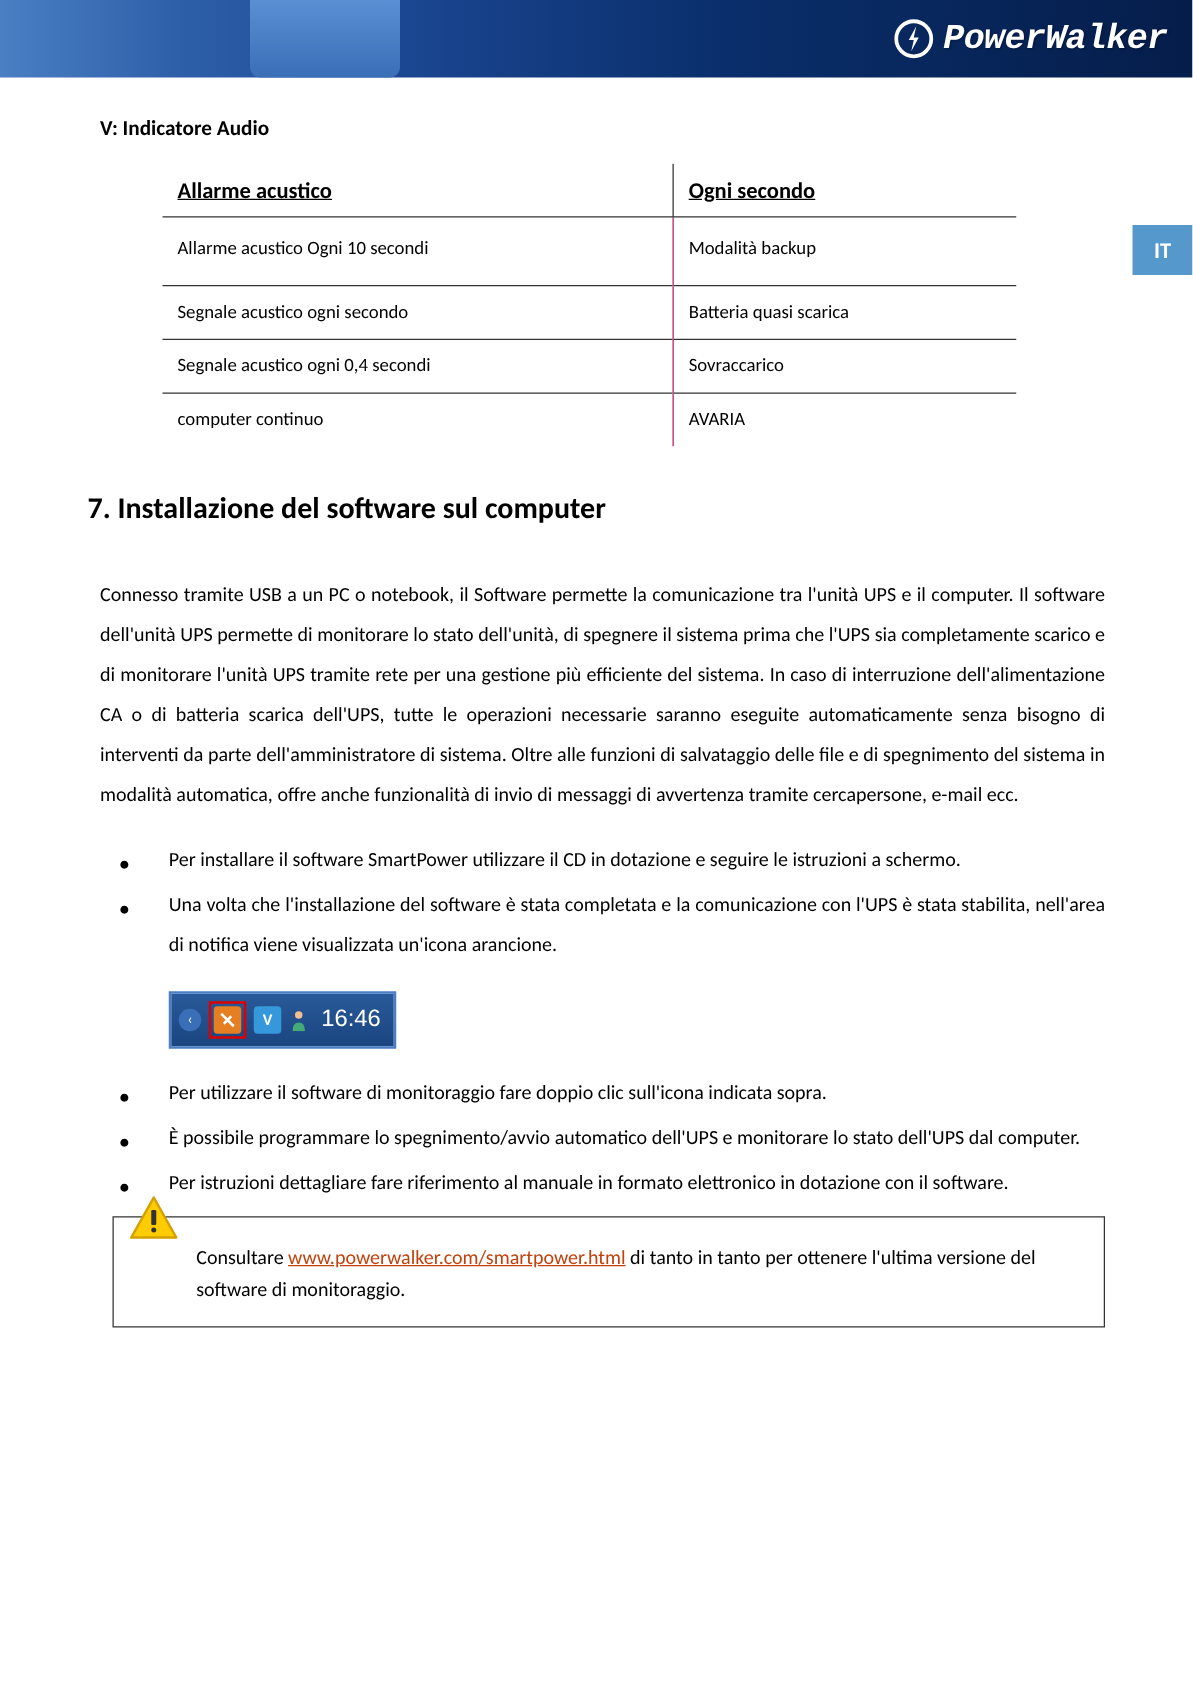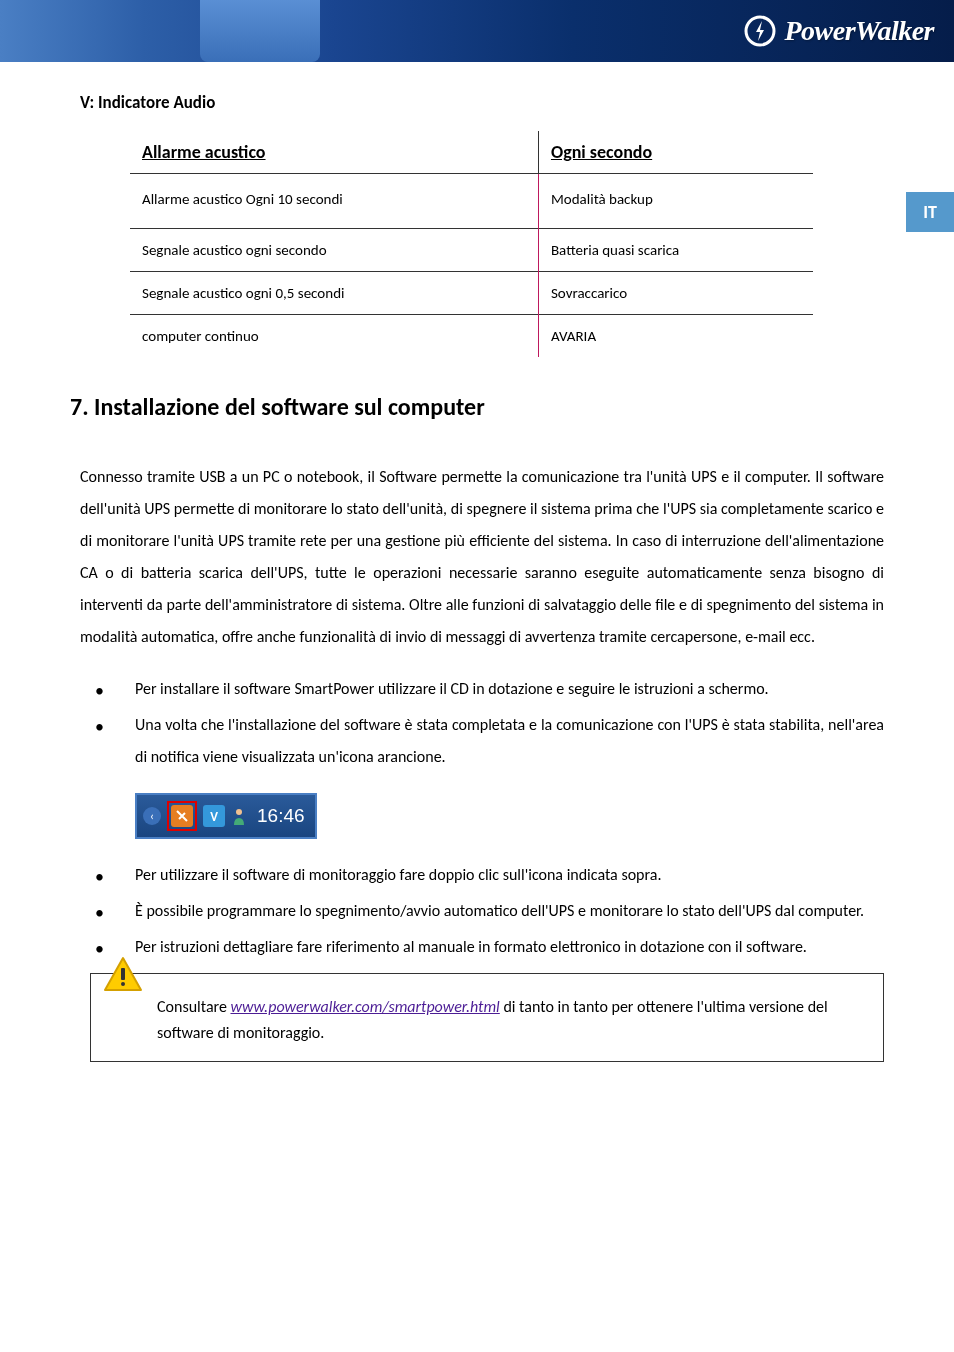--- a/index.html
+++ b/index.html
@@ -31,32 +31,32 @@
     .brand-logo {
       display: flex;
       align-items: center;
       gap: 8px;
     }
     .brand-icon {
       width: 32px;
       height: 32px;
     }
     .brand-text {
-      font-family: Liberation Serif, serif;
+      font-family: Liberation Mono, monospace;
       font-size: 28px;
       font-weight: 900;
       font-style: italic;
       color: #fff;
       letter-spacing: -0.5px;
       text-shadow: 1px 1px 2px rgba(0,0,0,0.3);
     }
     .lang-tab {
       position: absolute;
       right: 0;
-      top: 192px;
+      top: 180px;
       width: 48px;
       height: 40px;
       background: #5599cc;
       color: #fff;
       font-weight: bold;
       font-size: 18px;
       display: flex;
       align-items: center;
       justify-content: center;
     }
@@ -201,23 +201,22 @@
       width: 40px;
       height: 36px;
     }
     .note-text {
       font-size: 16px;
       line-height: 1.6;
       padding-left: 50px;
       margin-top: 8px;
     }
     .link {
-      color: #4c1d95;
+      color: #c2410c;
       text-decoration: underline;
-      font-style: italic;
     }
   </style>
 </head>
 <body>
 
 <div class="header-bar">
   <div class="header-tab"></div>
   <div class="brand-logo">
     <svg class="brand-icon" viewBox="0 0 32 32">
       <circle cx="16" cy="16" r="14" fill="none" stroke="#fff" stroke-width="3"></circle>
@@ -242,21 +241,21 @@
     <tbody>
       <tr>
         <td>Allarme acustico Ogni 10 secondi</td>
         <td>Modalità backup</td>
       </tr>
       <tr>
         <td>Segnale acustico ogni secondo</td>
         <td>Batteria quasi scarica</td>
       </tr>
       <tr>
-        <td>Segnale acustico ogni 0,5 secondi</td>
+        <td>Segnale acustico ogni 0,4 secondi</td>
         <td>Sovraccarico</td>
       </tr>
       <tr>
         <td>computer continuo</td>
         <td>AVARIA</td>
       </tr>
     </tbody>
   </table>
 
   <div class="section-title">7. Installazione del software sul computer</div>

